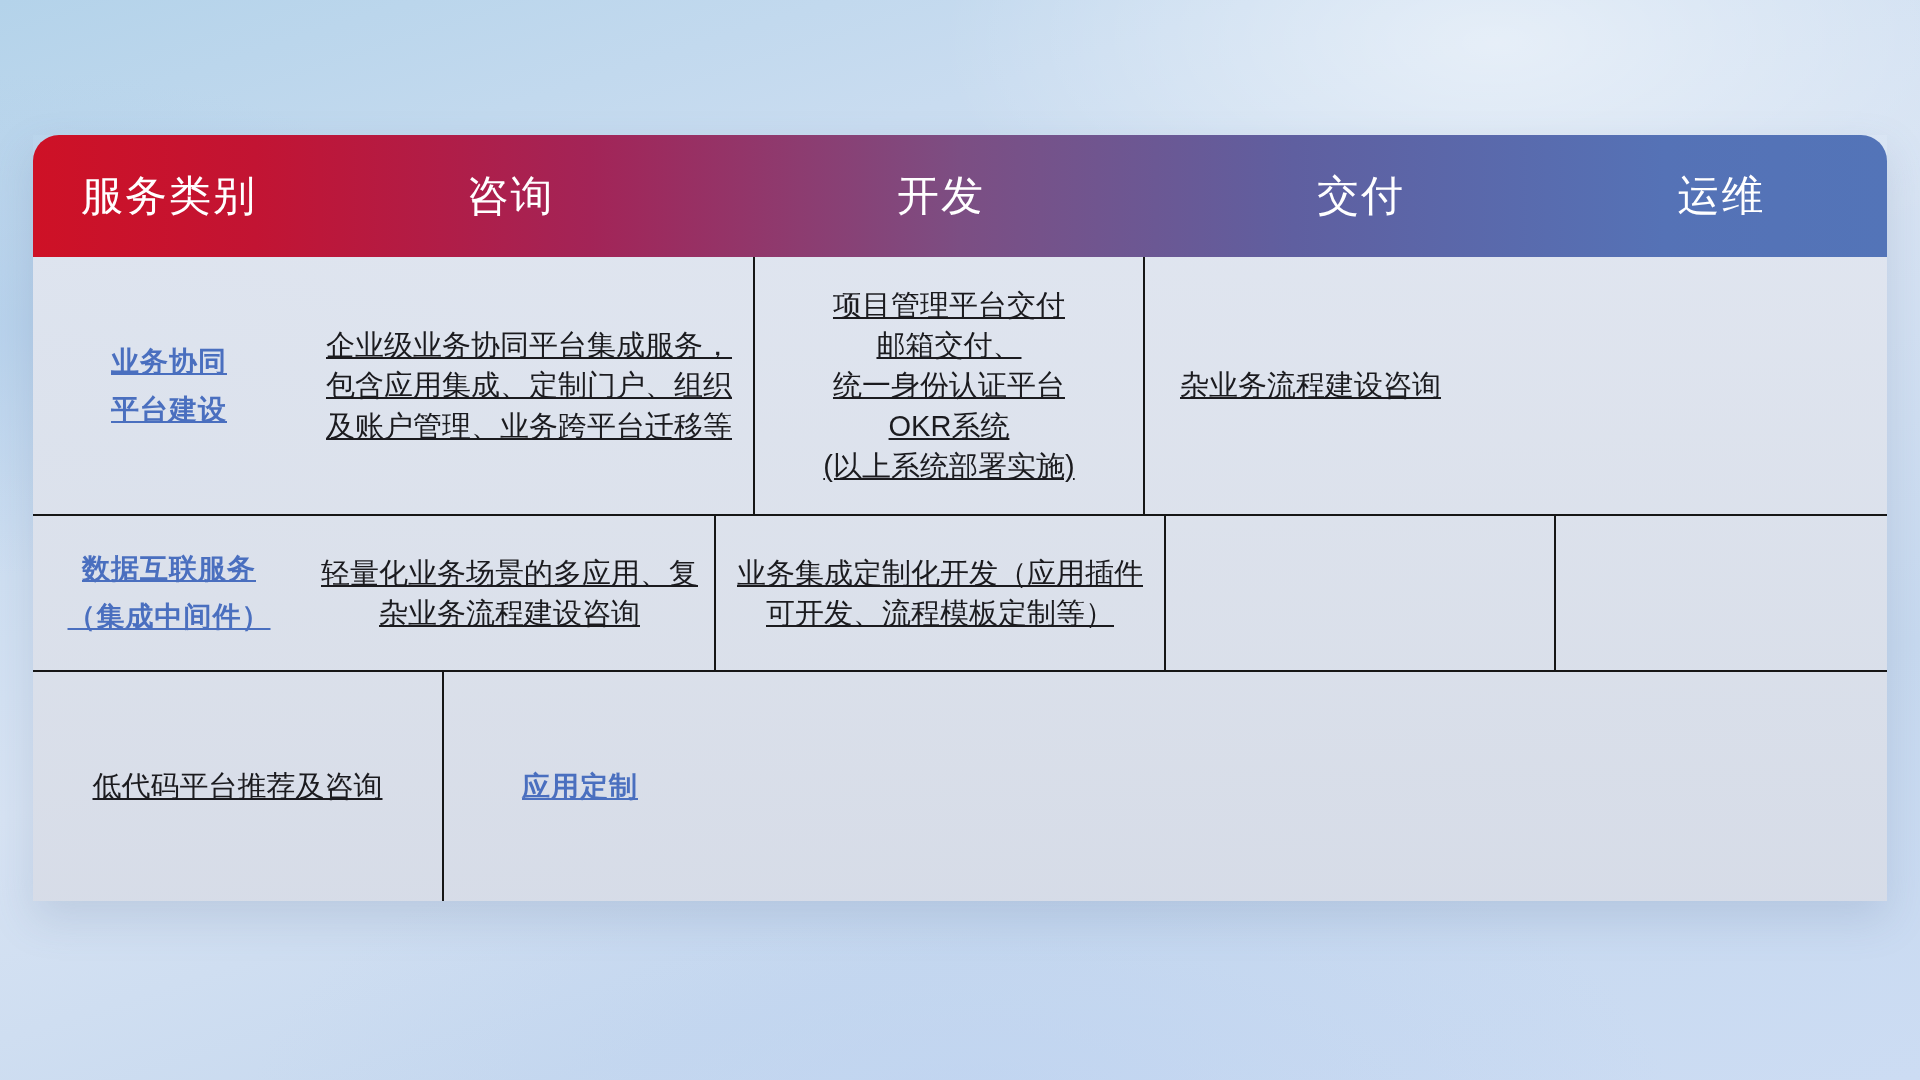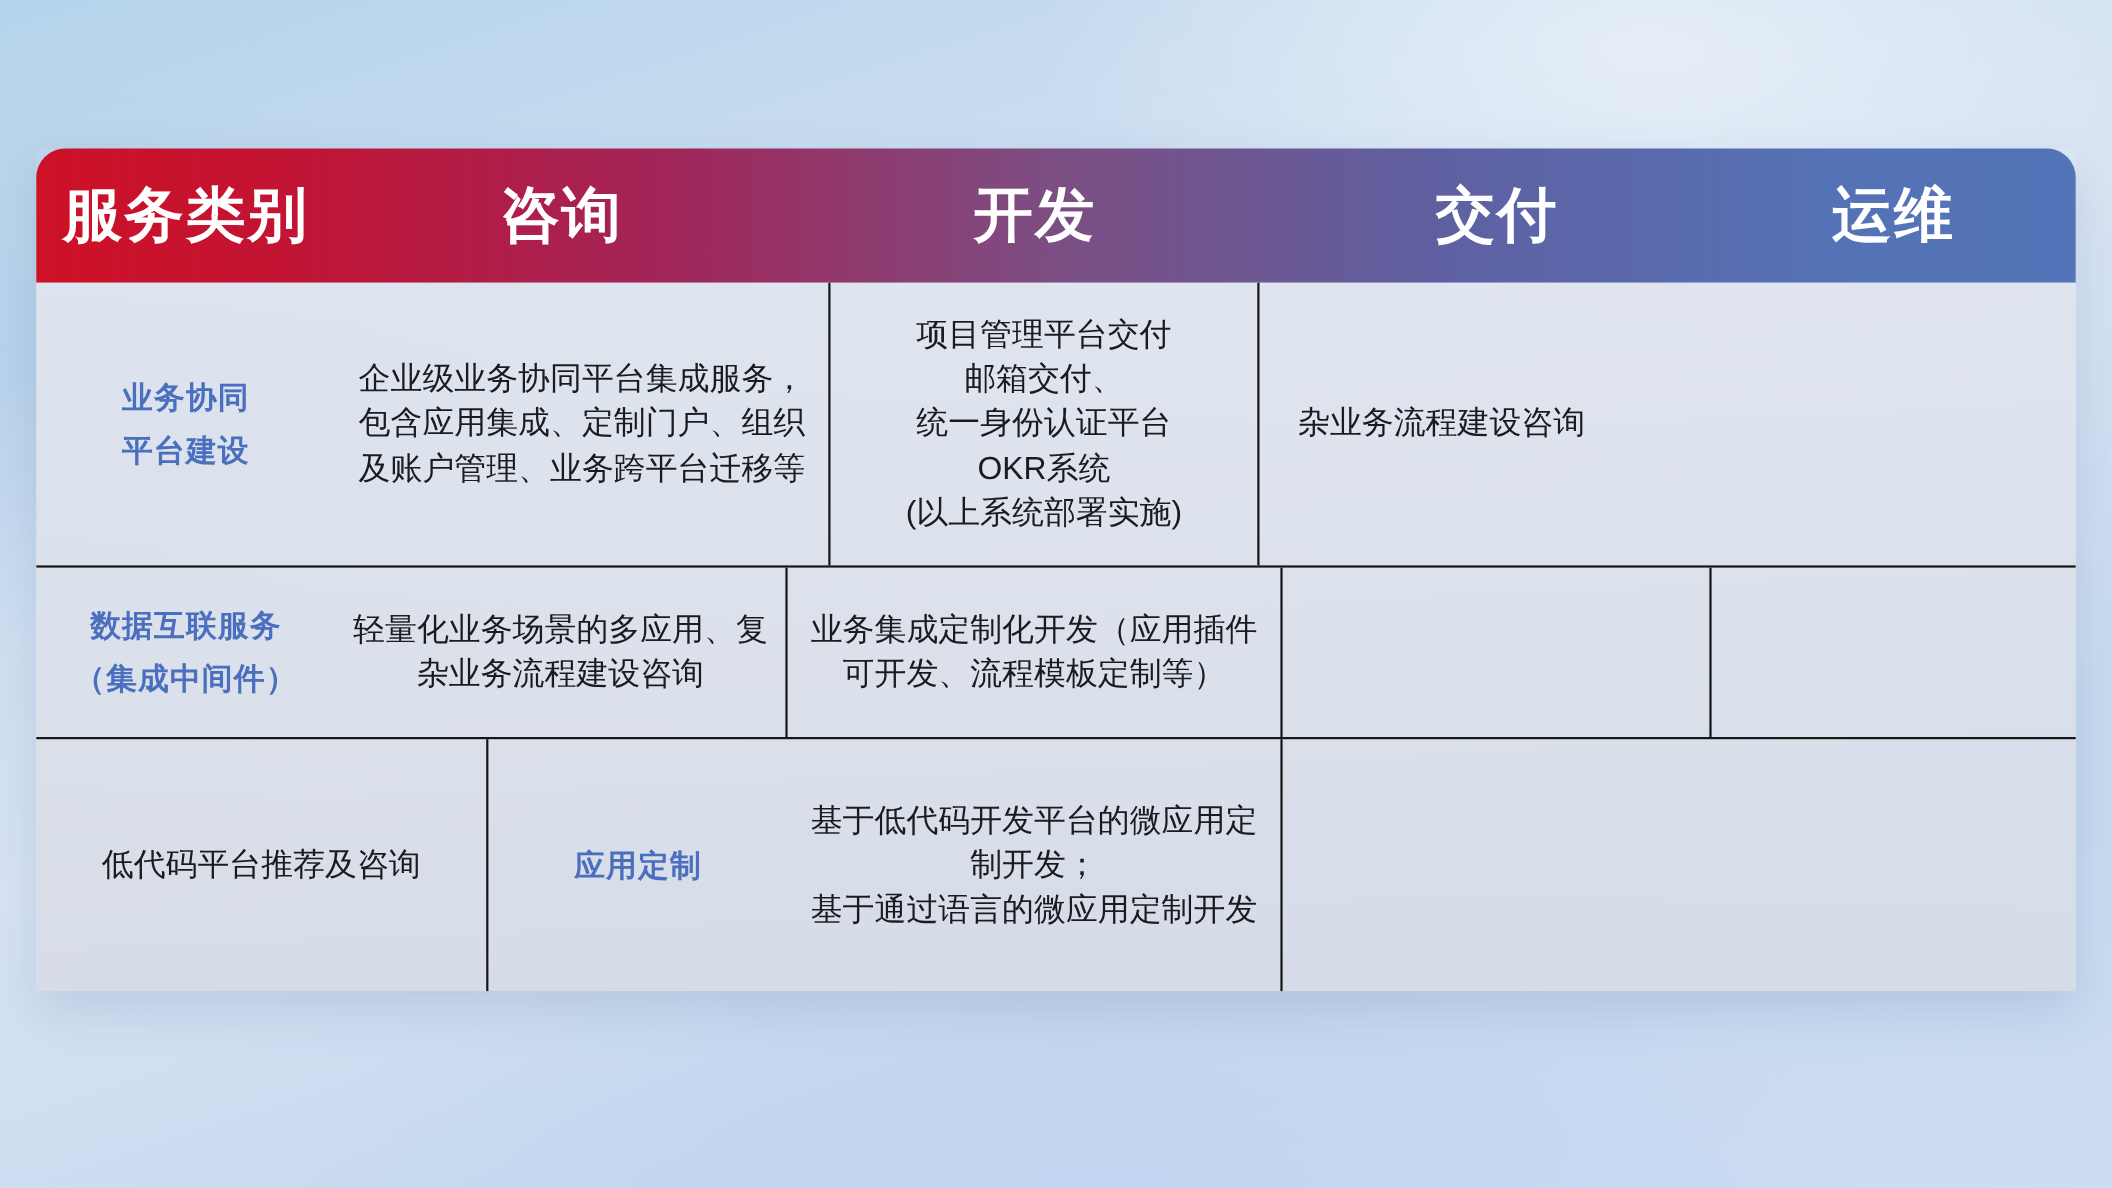--- a/index.html
+++ b/index.html
@@ -21,34 +21,35 @@
     position:absolute; left:33px; top:135px; width:1854px;
     box-shadow:0 18px 40px rgba(90,110,150,0.18);
   }
   .thead{
     display:flex; height:122px;
     border-radius:26px 26px 0 0;
     background:linear-gradient(90deg,#ce1126 0%,#c21433 12%,#a32457 30%,#7c4e83 50%,#5f5fa0 68%,#5572b6 88%,#5374b8 100%);
   }
   .th{
     display:flex; align-items:center; justify-content:center;
-    color:#ffffff; font-weight:bold; font-size:54px; letter-spacing:2px;
+    color:#ffffff; font-weight:normal; font-size:42px; letter-spacing:2px;
   }
   .tbody{
     background:linear-gradient(180deg, rgba(224,229,239,0.94) 0%, rgba(219,224,234,0.94) 60%, rgba(215,220,231,0.94) 100%);
   }
   .trow{ display:flex; }
   .trow.r1{ height:259px; border-bottom:2px solid #161616; }
   .trow.r2{ height:156px; border-bottom:2px solid #161616; }
   .trow.r3{ height:229px; }
   .cell{
     display:flex; align-items:center; justify-content:center;
     text-align:center; white-space:pre-line;
     color:#1b1b1f; font-size:29px; line-height:1.38;
     padding:8px 14px;
+    text-decoration:underline;
   }
   .c1{ width:272px; }
   .c2{ width:411px; }
   .c3{ width:450px; }
   .c4{ width:390px; }
   .c5{ width:331px; }
   .cell.c2, .cell.c3, .cell.c4{ border-right:2px solid #161616; }
   .cat{
     color:#4a6fbf; font-weight:bold; font-size:28px; line-height:1.7; letter-spacing:1px;
   }
@@ -90,21 +91,18 @@
 杂业务流程建设咨询</div>
         <div class="cell c3">业务集成定制化开发（应用插件
 可开发、流程模板定制等）</div>
         <div class="cell c4"></div>
         <div class="cell c5"></div>
       </div>
 
       <div class="trow r3">
         <div class="cell c2">低代码平台推荐及咨询</div>
         <div class="cell c1 cat">应用定制</div>
-        <div class="cell c3">基于低代码开发平台的微应用定
-制开发；
-基于通过语言的微应用定制开发</div>
         <div class="cell c5"></div>
       </div>
 
     </div>
   </div>
 </div>
 
 </body></html>

